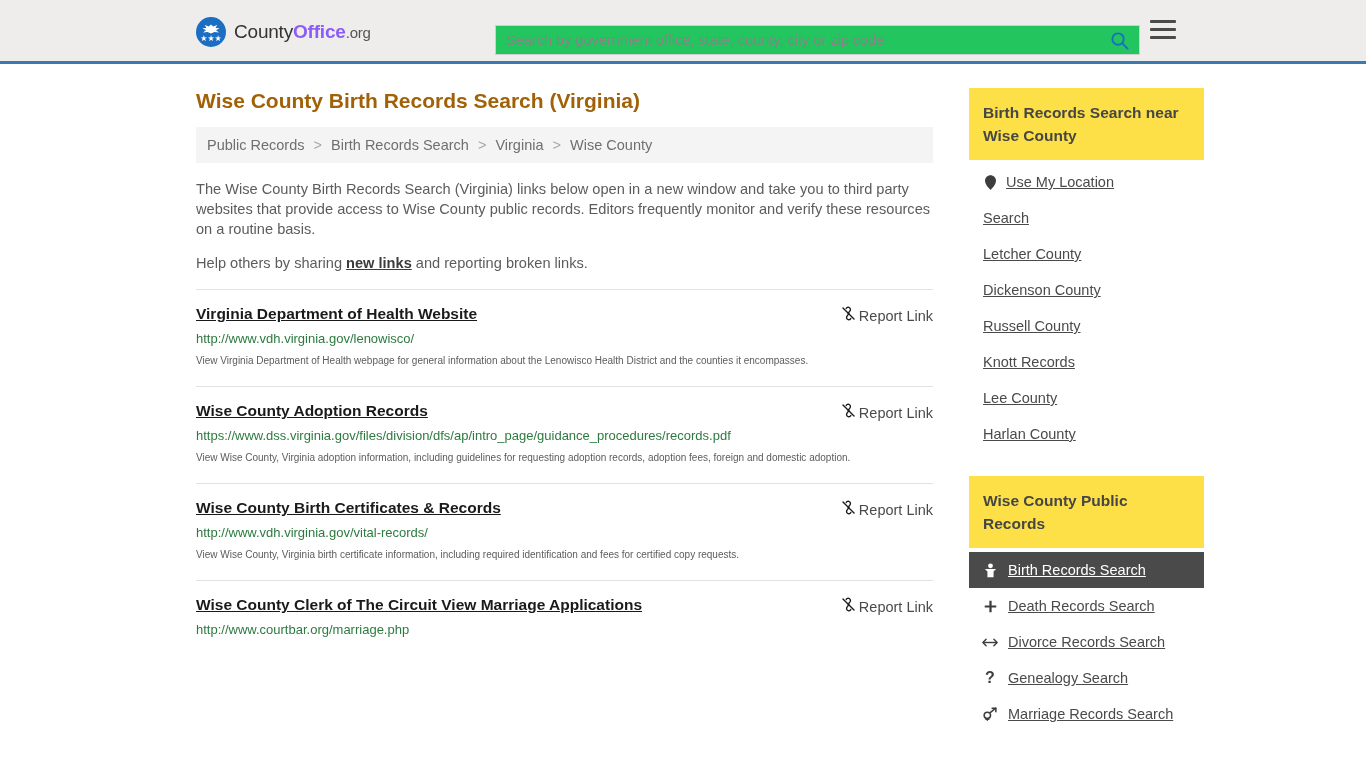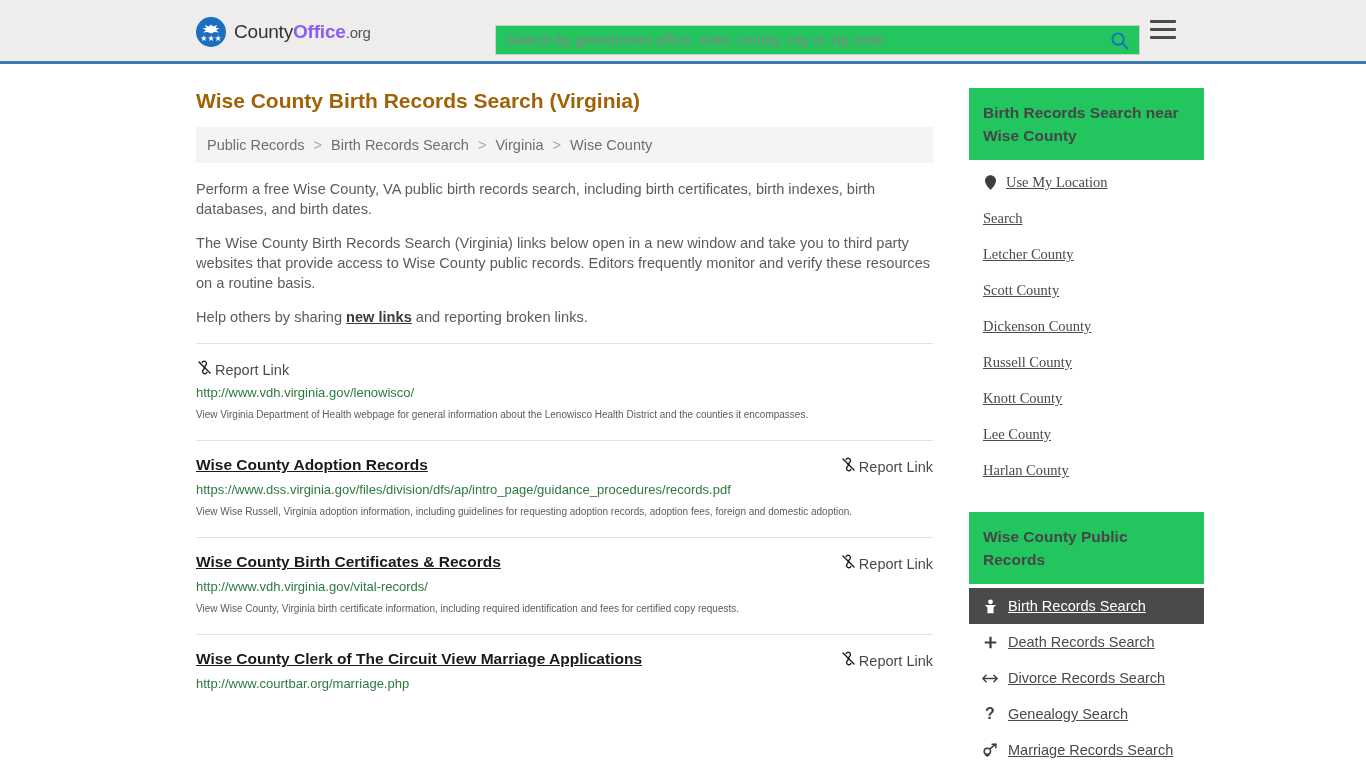--- a/index.html
+++ b/index.html
@@ -200,28 +200,28 @@
   .listing-desc {
     font-size: 10px;
     line-height: 25px;
     color: #5c5c5c;
     margin-top: 1px;
   }
 
   
   .side-block { margin-top: 24px; }
   .side-head {
-    background: #22c55e;
+    background: #fde047;
     padding: 13px 14px;
     font-size: 15.5px;
     font-weight: bold;
     color: #464646;
     line-height: 23px;
   }
-  .side-list { padding: 4px 0 0 0; margin: 0; list-style: none; font-family: Liberation Serif, serif; }
+  .side-list { padding: 4px 0 0 0; margin: 0; list-style: none; }
   .side-item {
     display: flex;
     align-items: center;
     gap: 9px;
     padding: 9px 14px;
   }
   .side-item a {
     font-size: 14.5px;
     color: #4a4a4a;
     text-decoration: underline;
@@ -309,28 +309,28 @@
         <a href="#">Public Records</a>
         <span class="sep">&gt;</span>
         <a href="#">Birth Records Search</a>
         <span class="sep">&gt;</span>
         <a href="#">Virginia</a>
         <span class="sep">&gt;</span>
         <a href="#">Wise County</a>
       </div>
 
       <div class="intro">
-        <p>Perform a free Wise County, VA public birth records search, including birth certificates, birth indexes, birth databases, and birth dates.</p>
         <p>The Wise County Birth Records Search (Virginia) links below open in a new window and take you to third party websites that provide access to Wise County public records. Editors frequently monitor and verify these resources on a routine basis.</p>
         <p><span>Help others by sharing </span><a href="#">new links</a><span> and reporting broken links.</span></p>
       </div>
 
       <div class="listings" id="listings">
           <div class="listing">
             <div class="listing-head">
+              <a class="listing-title" href="#">Virginia Department of Health Website</a>
               <div class="report-link">
                 <span><svg width="17" height="17" viewBox="0 0 20 20" aria-hidden="true">
                     <path d="M3.5 3.5 L16.5 16.5" stroke="#1a1a1a" stroke-width="1.6" stroke-linecap="round" fill="none"></path>
                     <path d="M7.3 4.2 a2.6 2.6 0 1 1 4.6 2.4 L9.6 9.8" stroke="#1a1a1a" stroke-width="1.6" fill="none" stroke-linecap="round"></path>
                     <path d="M12.7 15.8 a2.6 2.6 0 1 1 -4.6 -2.4 L10.4 10.2" stroke="#1a1a1a" stroke-width="1.6" fill="none" stroke-linecap="round"></path>
                   </svg></span>
                 <span class="rl-label">Report Link</span>
               </div>
             </div>
             <a class="listing-url" href="#">http://www.vdh.virginia.gov/lenowisco/</a>
@@ -342,21 +342,21 @@
               <div class="report-link">
                 <span><svg width="17" height="17" viewBox="0 0 20 20" aria-hidden="true">
                     <path d="M3.5 3.5 L16.5 16.5" stroke="#1a1a1a" stroke-width="1.6" stroke-linecap="round" fill="none"></path>
                     <path d="M7.3 4.2 a2.6 2.6 0 1 1 4.6 2.4 L9.6 9.8" stroke="#1a1a1a" stroke-width="1.6" fill="none" stroke-linecap="round"></path>
                     <path d="M12.7 15.8 a2.6 2.6 0 1 1 -4.6 -2.4 L10.4 10.2" stroke="#1a1a1a" stroke-width="1.6" fill="none" stroke-linecap="round"></path>
                   </svg></span>
                 <span class="rl-label">Report Link</span>
               </div>
             </div>
             <a class="listing-url" href="#">https://www.dss.virginia.gov/files/division/dfs/ap/intro_page/guidance_procedures/records.pdf</a>
-            <div class="listing-desc">View Wise Russell, Virginia adoption information, including guidelines for requesting adoption records, adoption fees, foreign and domestic adoption.</div>
+            <div class="listing-desc">View Wise County, Virginia adoption information, including guidelines for requesting adoption records, adoption fees, foreign and domestic adoption.</div>
           </div>
           <div class="listing">
             <div class="listing-head">
               <a class="listing-title" href="#">Wise County Birth Certificates &amp; Records</a>
               <div class="report-link">
                 <span><svg width="17" height="17" viewBox="0 0 20 20" aria-hidden="true">
                     <path d="M3.5 3.5 L16.5 16.5" stroke="#1a1a1a" stroke-width="1.6" stroke-linecap="round" fill="none"></path>
                     <path d="M7.3 4.2 a2.6 2.6 0 1 1 4.6 2.4 L9.6 9.8" stroke="#1a1a1a" stroke-width="1.6" fill="none" stroke-linecap="round"></path>
                     <path d="M12.7 15.8 a2.6 2.6 0 1 1 -4.6 -2.4 L10.4 10.2" stroke="#1a1a1a" stroke-width="1.6" fill="none" stroke-linecap="round"></path>
                   </svg></span>
@@ -396,30 +396,27 @@
               </span>
               <a href="#">Use My Location</a>
             </li>
             <li class="side-item no-icon">
               <a href="#">Search</a>
             </li>
             <li class="side-item no-icon">
               <a href="#">Letcher County</a>
             </li>
             <li class="side-item no-icon">
-              <a href="#">Scott County</a>
-            </li>
-            <li class="side-item no-icon">
               <a href="#">Dickenson County</a>
             </li>
             <li class="side-item no-icon">
               <a href="#">Russell County</a>
             </li>
             <li class="side-item no-icon">
-              <a href="#">Knott County</a>
+              <a href="#">Knott Records</a>
             </li>
             <li class="side-item no-icon">
               <a href="#">Lee County</a>
             </li>
             <li class="side-item no-icon">
               <a href="#">Harlan County</a>
             </li>
           </ul>
       </div>
 

